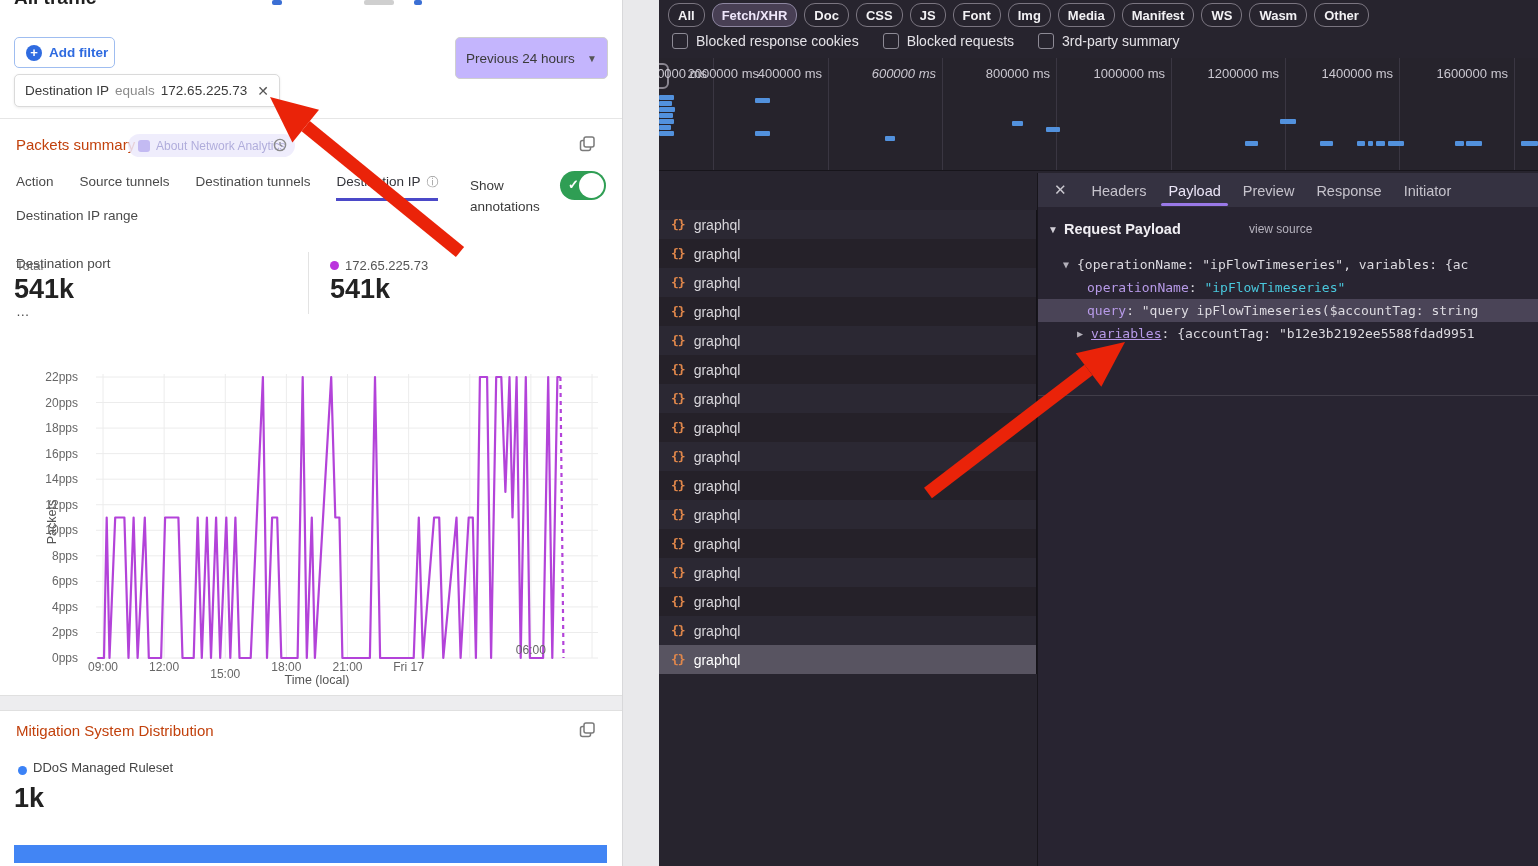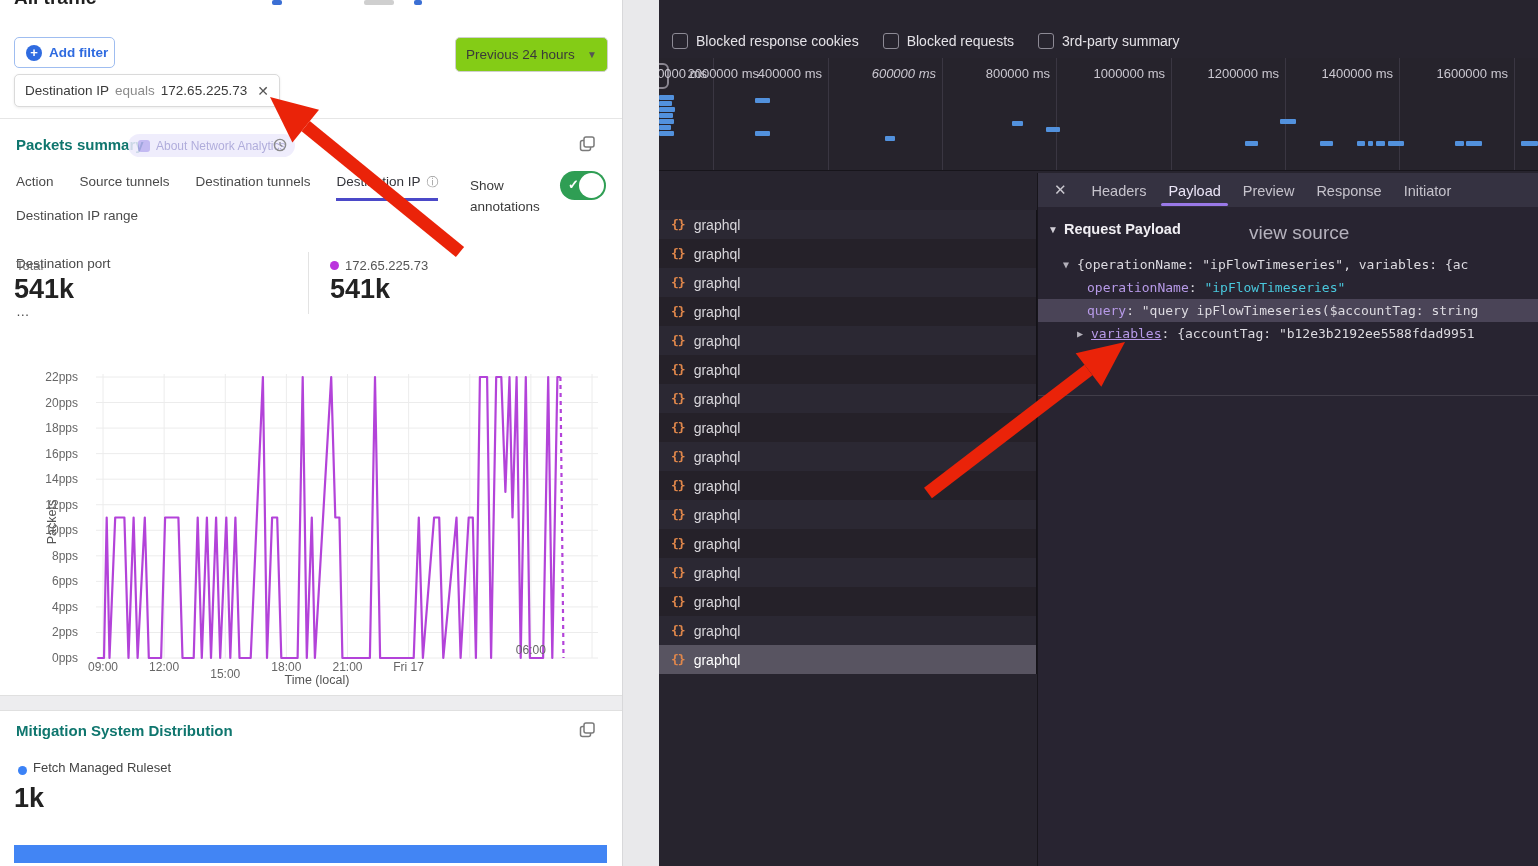--- a/index.html
+++ b/index.html
@@ -9,31 +9,31 @@
   
   #left-panel{left:0;top:0;width:659px;height:866px;background:#e9e9eb;}
   #left-card{left:0;top:0;width:622px;height:866px;background:#ffffff;border-right:1px solid #d8d8da;}
   .cut-title{left:14px;top:-13px;font-size:19px;font-weight:bold;color:#1f1f1f;}
   .sliver{height:5px;border-radius:2px;}
   .btn-outline-blue{left:14px;top:37px;width:101px;height:31px;border:1px solid #9fbdf0;border-radius:5px;
     display:flex;align-items:center;gap:7px;padding:0 0 0 11px;box-sizing:border-box;color:#2f6be0;
     font-size:13.5px;font-weight:bold;background:#fff;cursor:pointer;}
   .plus-circle{width:16px;height:16px;border-radius:50%;background:#2f6be0;color:#fff;display:flex;
     align-items:center;justify-content:center;font-size:13px;font-weight:bold;line-height:16px;}
-  .select-box{left:455px;top:37px;width:153px;height:35px;border:1px solid #cfcfcf;border-radius:5px;background:#84cc16;
+  .select-box{left:455px;top:37px;width:153px;height:42px;border:1px solid #cfcfcf;border-radius:5px;background:#c4b5fd;
     display:flex;align-items:center;justify-content:space-between;padding:0 10px;box-sizing:border-box;
     font-size:13.5px;color:#3a3a3a;cursor:pointer;}
   .caret{font-size:10px;color:#555;}
   .filter-chip{left:14px;top:74px;height:31px;background:#fff;border:1px solid #dadada;border-radius:5px;
     box-shadow:0 1px 3px rgba(0,0,0,.08);display:inline-flex;align-items:center;gap:6px;padding:0 10px;
     font-size:13.5px;color:#3a3a3a;}
   .chip-op{color:#8a8a8a;}
   .chip-x{color:#555;font-size:14px;margin-left:4px;cursor:pointer;}
   .hdiv{left:0;top:118px;width:622px;height:1px;background:#e6e6e6;}
-  .sec-head{font-size:15px;font-weight:bold;color:#0f766e;}
+  .sec-head{font-size:15px;font-weight:normal;color:#c2410c;}
   .badge{left:128px;top:134px;height:23px;background:#edeafc;border-radius:12px;display:inline-flex;align-items:center;
     gap:6px;padding:0 10px;font-size:12px;color:#a39fd6;opacity:.85;}
   .badge-ic{width:12px;height:12px;border-radius:3px;background:#b9aef0;}
   .cf-tabs{left:16px;top:174px;display:flex;gap:26px;font-size:13.5px;color:#4a4a4a;}
   .cf-tabs2{left:16px;top:208px;display:flex;gap:26px;font-size:13.5px;color:#4a4a4a;flex-direction:column;}
   .cf-tab{cursor:pointer;padding-bottom:7px;}
   .cf-tab.active{color:#33343a;border-bottom:3px solid #4b49c8;display:flex;gap:6px;align-items:flex-start;}
   .info-i{color:#9a9a9a;font-size:12px;}
   .show-ann{left:470px;top:175px;width:80px;font-size:13.5px;color:#3a3a3a;line-height:21px;}
   .toggle{left:560px;top:171px;width:46px;height:29px;border-radius:15px;background:#2f9e54;cursor:pointer;}
@@ -72,21 +72,21 @@
   #inspector{left:378px;top:173px;width:501px;height:693px;background:#282431;border-left:1px solid #17151b;box-sizing:border-box;}
   #insp-tabs{position:absolute;left:0;top:0;width:501px;height:34px;background:#353241;display:flex;align-items:center;
     gap:0;font-size:14.5px;color:#c6c3cc;}
   .insp-x{margin:0 14px 0 16px;font-size:15px;color:#cac8cf;cursor:pointer;}
   .insp-tab{padding:8px 11px 7px 11px;cursor:pointer;position:relative;}
   .insp-tab.active{color:#ece6f8;}
   .insp-tab.active::after{content:"";position:absolute;left:4px;right:4px;bottom:0;height:3px;background:#9a79e8;border-radius:2px;}
   .rp-row{position:absolute;left:10px;top:48px;font-size:14.5px;color:#f0eef3;display:flex;align-items:center;gap:6px;}
   .rp-tri{font-size:10px;color:#d0cdd5;}
   .rp-title{font-weight:bold;}
-  .view-src{position:absolute;left:211px;top:49px;font-size:19px;color:#b5b2bd;cursor:pointer;}
+  .view-src{position:absolute;left:211px;top:49px;font-size:12px;color:#b5b2bd;cursor:pointer;}
   .mono{font-family:"DejaVu Sans Mono",monospace;font-size:13px;line-height:23px;white-space:nowrap;}
   .pl-line{position:absolute;height:23px;display:flex;align-items:center;}
   .pl-band{position:absolute;left:0;width:501px;height:23px;background:#4a4457;}
   .tri-g{color:#b3b0ba;font-size:10px;margin-right:8px;}
   .k{color:#b79ae8;}
   .k u{text-decoration:underline;}
   .s{color:#49c8dd;}
   .v{color:#dddbe1;}
   .faint-line{position:absolute;left:0;top:222px;width:501px;height:1px;background:#413d49;}
 
@@ -221,27 +221,41 @@
       </div>
 
       <div class="abs gap-strip"></div>
 
       <div class="abs sec-head" style="left:16px;top:722px;">Mitigation System Distribution</div>
       <svg class="abs" style="left:579px;top:722px;" width="16" height="16" viewBox="0 0 16 16">
         <rect x="1.5" y="4.5" width="10" height="10" rx="2" fill="none" stroke="#7a7a7a" stroke-width="1.5"></rect>
         <rect x="5" y="1" width="10" height="10" rx="2" fill="#ffffff" stroke="#7a7a7a" stroke-width="1.5"></rect>
       </svg>
       <div class="abs dot" id="mit-dot" style="left: 18px; top: 766px; background: rgb(59, 130, 246);"></div>
-      <div class="abs" style="left:33px;top:760px;font-size:13px;color:#444;">Fetch Managed Ruleset</div>
+      <div class="abs" style="left:33px;top:760px;font-size:13px;color:#444;">DDoS Managed Ruleset</div>
       <div class="abs stat-value" style="left:14px;top:783px;">1k</div>
       <div class="abs blue-bar" id="mit-bar" style="background: rgb(66, 133, 244);"></div>
     </div>
   </div>
 
   <div id="dt" class="abs">
+    <div id="pill-row" class="abs">
+        <div class="pill">All</div>
+        <div class="pill active">Fetch/XHR</div>
+        <div class="pill">Doc</div>
+        <div class="pill">CSS</div>
+        <div class="pill">JS</div>
+        <div class="pill">Font</div>
+        <div class="pill">Img</div>
+        <div class="pill">Media</div>
+        <div class="pill">Manifest</div>
+        <div class="pill">WS</div>
+        <div class="pill">Wasm</div>
+        <div class="pill">Other</div>
+      </div>
     <div id="chk-row" class="abs">
         <div class="chk-item">
           <span class="chk-box"></span>
           <span>Blocked response cookies</span>
         </div>
         <div class="chk-item">
           <span class="chk-box"></span>
           <span>Blocked requests</span>
         </div>
         <div class="chk-item">

